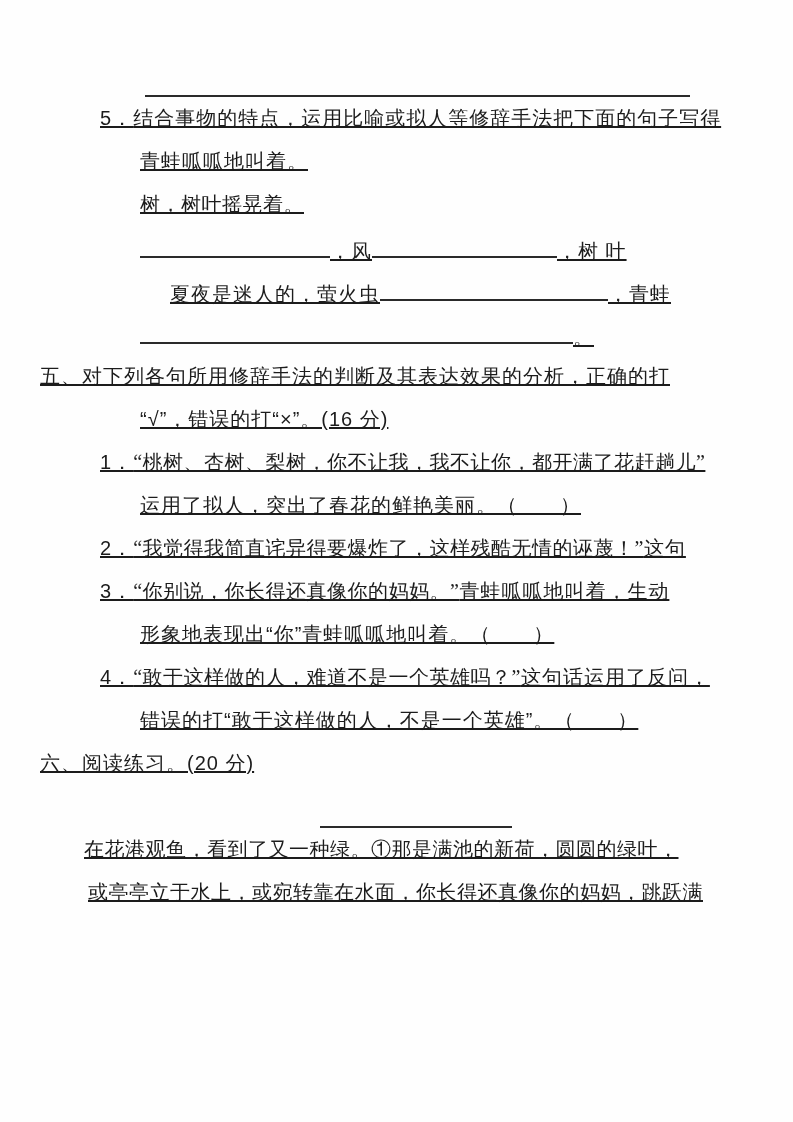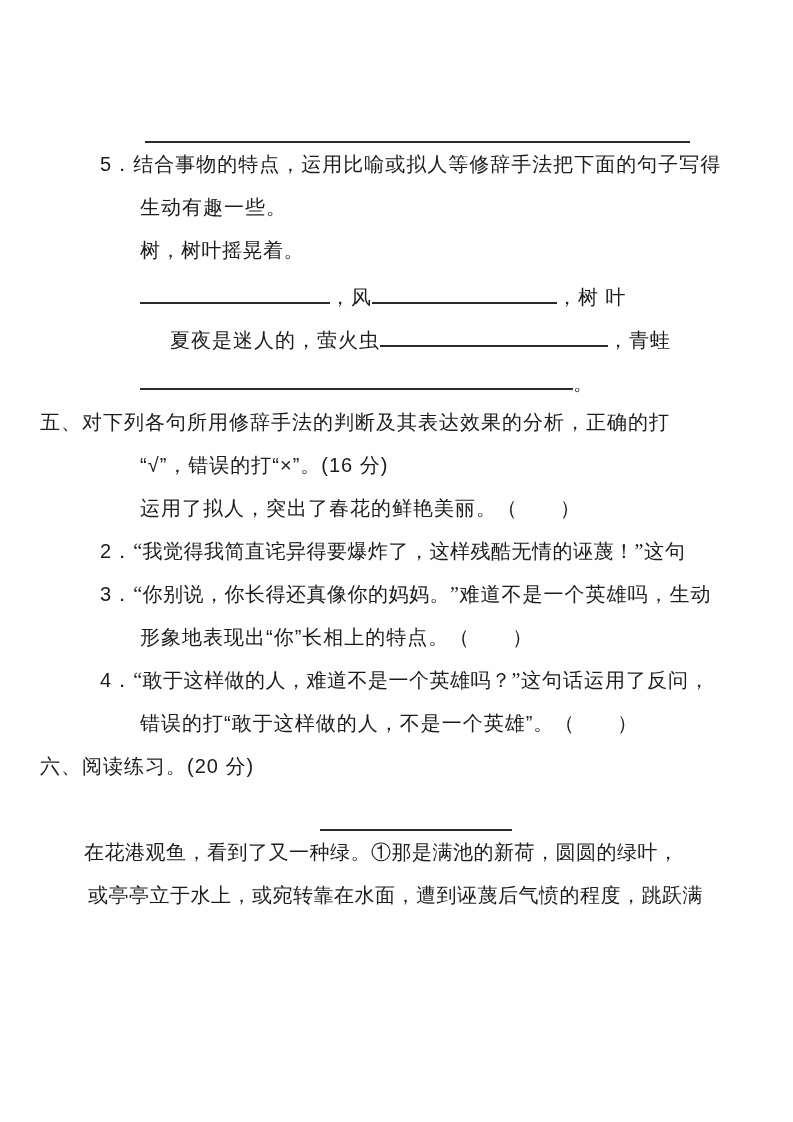--- a/index.html
+++ b/index.html
@@ -10,21 +10,22 @@
   .page {
     position: relative;
     width: 793px;
     height: 1122px;
     background: #fefefe;
     color: #1c1c1c;
     overflow: hidden;
     font-family: "Liberation Sans", "DejaVu Sans", sans-serif;
   }
   .content {
-    padding-top: 100px;
+    padding-top: 54px;
+    text-decoration: underline;
   }
   .line {
     height: 43px;
     line-height: 43px;
     font-size: 20px;
     letter-spacing: 1px;
     white-space: nowrap;
     color: #1c1c1c;
   }
   .sans {
@@ -73,42 +74,43 @@
 </style>
 </head>
 <body>
 
 <div class="page">
   <div class="content">
 
     <div class="blank-row blank-top"></div>
 
     <div class="line sans ml-item"><span>5．</span><span>结合事物的特点，运用比喻或拟人等修辞手法把下面的句子写得</span></div>
-    <div class="line sans ml-cont">生动有趣一些。</div>
+    <div class="line sans ml-cont">青蛙呱呱地叫着。</div>
 
     <div class="line kai ml-cont">树，树叶摇晃着。</div>
 
     <div class="line sans ml-cont"><span class="blank w-fill2a"></span><span>，风</span><span class="blank w-fill2b"></span><span>，树 叶</span></div>
     <div class="line sans ml-indent"><span>夏夜是迷人的，萤火虫</span><span class="blank w-fill1"></span><span>，青蛙</span></div>
     <div class="line sans ml-cont"><span class="blank w-fill3"></span><span>。</span></div>
 
     <div class="line sans ml-section">五、对下列各句所用修辞手法的判断及其表达效果的分析，正确的打</div>
     <div class="line sans ml-cont">“√”，错误的打“×”。(16 分)</div>
 
+    <div class="line ml-item"><span class="sans-seg">1．</span><span class="kai-seg">“桃树、杏树、梨树，你不让我，我不让你，都开满了花赶趟儿”</span><span class="sans-seg"></span></div>
     <div class="line sans ml-cont">运用了拟人，突出了春花的鲜艳美丽。（　　）</div>
 
     <div class="line ml-item"><span class="sans-seg">2．</span><span class="kai-seg">“我觉得我简直诧异得要爆炸了，这样残酷无情的诬蔑！”</span><span class="sans-seg">这句</span></div>
 
-    <div class="line ml-item"><span class="sans-seg">3．</span><span class="kai-seg">“你别说，你长得还真像你的妈妈。”</span><span class="sans-seg">难道不是一个英雄吗，生动</span></div>
-    <div class="line sans ml-cont">形象地表现出“你”长相上的特点。（　　）</div>
+    <div class="line ml-item"><span class="sans-seg">3．</span><span class="kai-seg">“你别说，你长得还真像你的妈妈。”</span><span class="sans-seg">青蛙呱呱地叫着，生动</span></div>
+    <div class="line sans ml-cont">形象地表现出“你”青蛙呱呱地叫着。（　　）</div>
 
     <div class="line ml-item"><span class="sans-seg">4．</span><span class="kai-seg">“敢于这样做的人，难道不是一个英雄吗？”</span><span class="sans-seg">这句话运用了反问，</span></div>
     <div class="line sans ml-cont">错误的打“敢于这样做的人，不是一个英雄”。（　　）</div>
 
     <div class="line sans ml-section">六、阅读练习。(20 分)</div>
 
     <div class="blank-row blank-title"></div>
 
     <div class="line kai ml-passage-indent">在花港观鱼，看到了又一种绿。①那是满池的新荷，圆圆的绿叶，</div>
-    <div class="line kai ml-passage">或亭亭立于水上，或宛转靠在水面，遭到诬蔑后气愤的程度，跳跃满</div>
+    <div class="line kai ml-passage">或亭亭立于水上，或宛转靠在水面，你长得还真像你的妈妈，跳跃满</div>
 
   </div>
 </div>
 
 </body></html>

